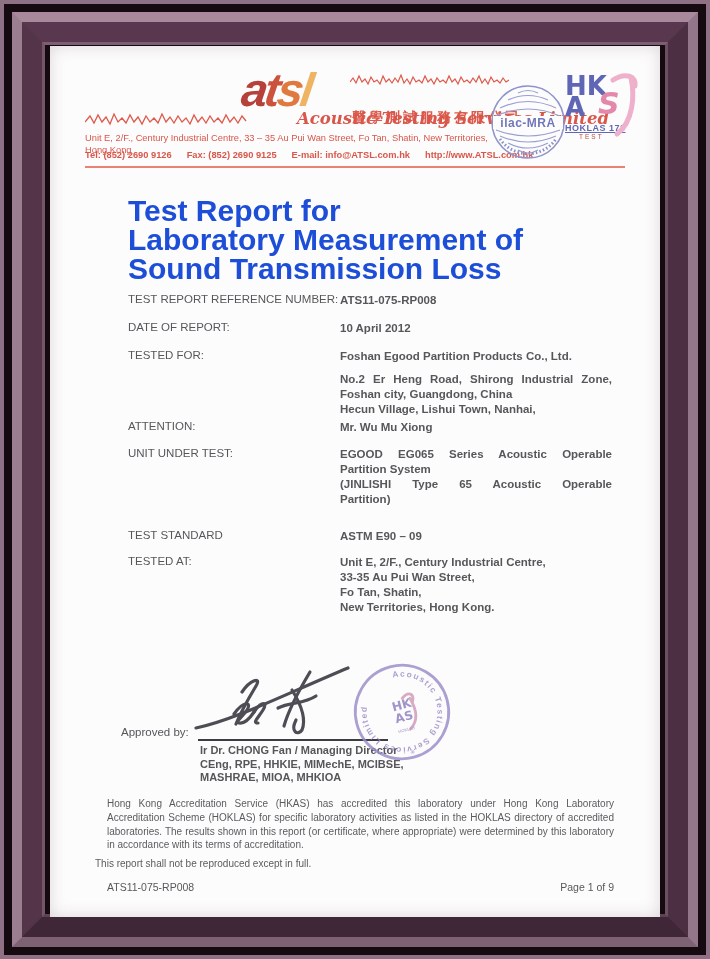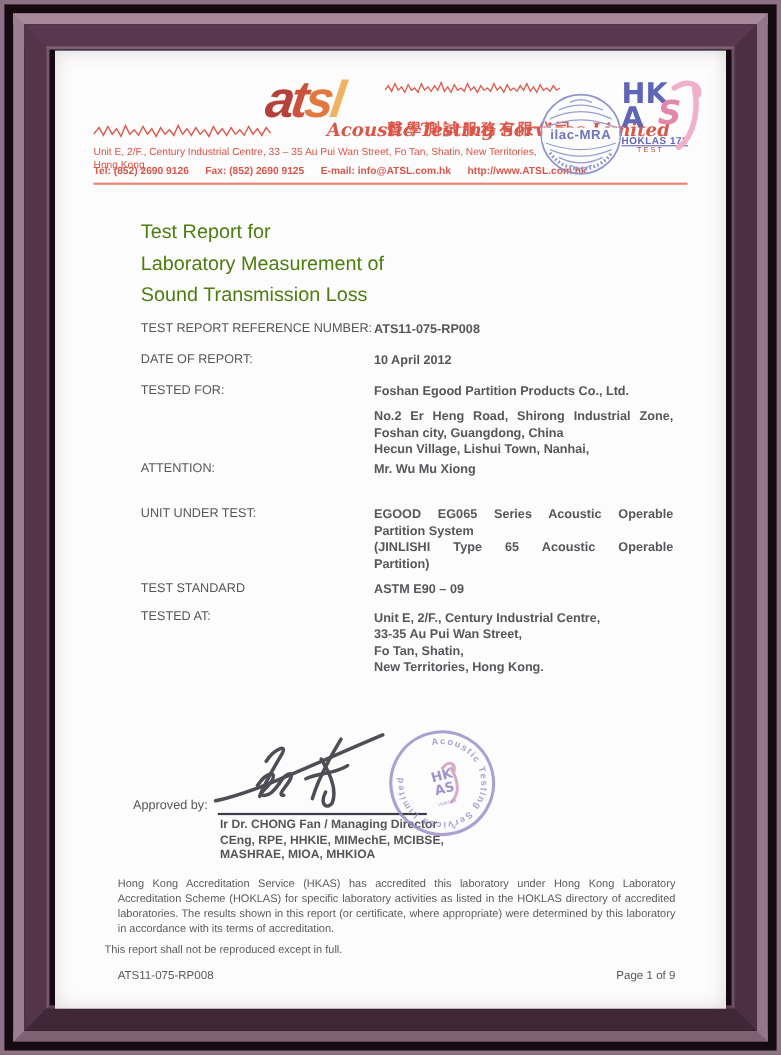--- a/index.html
+++ b/index.html
@@ -32,21 +32,21 @@
   .redrule{left:35px;top:120px;width:540px;height:2px;background:#ec8274}
 
   .hkas-box{left:515px;top:30px;width:80px;text-align:left}
   .hkas-letters{font-weight:800;font-size:26px;line-height:21px;color:#6066b6;letter-spacing:0;
                 font-family:"DejaVu Sans",sans-serif}
   .pink-s{position:absolute;left:33px;top:17px;font-style:italic;font-weight:900;font-size:30px;color:#e387ab}
   .hoklas{margin-top:5px;font-size:9px;font-weight:bold;color:#6066b6;text-decoration:underline;letter-spacing:.5px}
   .hoklas-test{font-size:6.5px;color:#b94c44;letter-spacing:2px;margin-left:14px}
 
   
-  .doc-title{left:78px;top:150px;font-size:18px;font-weight:normal;color:#4d7c0f;line-height:29px}
+  .doc-title{left:78px;top:150px;font-size:30px;font-weight:bold;color:#1d4ed8;line-height:29px}
 
   
   .row{left:78px;display:flex}
   .lbl{width:212px;font-size:11.5px;font-weight:normal;color:#57575b}
   .val{width:272px;font-size:11.5px;font-weight:bold;color:#57575b}
   .vline{line-height:15px}
   .jl{text-align:justify;text-align-last:justify}
 
   
   .approved{left:71px;top:680px;font-size:11.5px;color:#55555a}
@@ -149,21 +149,21 @@
       <div class="vline">Foshan city, Guangdong, China</div>
       <div class="vline">Hecun Village, Lishui Town, Nanhai,</div>
     </div>
   </div>
   <div class="abs row" style="top:374px">
     <div class="lbl">ATTENTION:</div>
     <div class="val">
         <div class="vline">Mr. Wu Mu Xiong</div>
       </div>
   </div>
-  <div class="abs row" style="top:415px">
+  <div class="abs row" style="top:401px">
     <div class="lbl">UNIT UNDER TEST:</div>
     <div class="val">
       <div class="vline jl">EGOOD EG065 Series Acoustic Operable</div>
       <div class="vline">Partition System</div>
       <div class="vline jl">(JINLISHI Type 65 Acoustic Operable</div>
       <div class="vline">Partition)</div>
     </div>
   </div>
   <div class="abs row" style="top:483px">
     <div class="lbl">TEST STANDARD</div>

